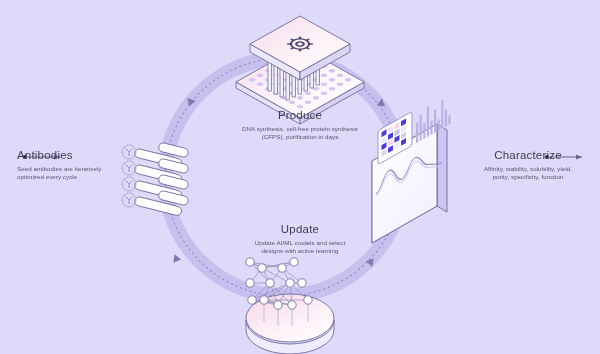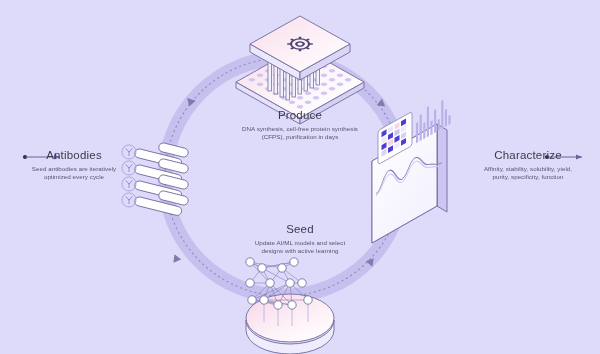--- a/index.html
+++ b/index.html
@@ -19,21 +19,21 @@
     line-height:14px;white-space:nowrap;
   }
   .lbl-desc{
     font-size:6.2px;color:#55546a;line-height:8.4px;letter-spacing:.05px;
     font-weight:400;
   }
   .lbl-desc div{white-space:nowrap;}
 
   #produce-label{left:185px;top:108px;width:230px;text-align:center;}
   #learn-label{left:185px;top:222px;width:230px;text-align:center;}
-  #antibodies-label{left:8px;top:148px;width:132px;text-align:center;}
+  #antibodies-label{left:17px;top:148px;width:132px;text-align:left;}
   #characterize-label{left:458px;top:148px;width:140px;text-align:center;}
   .lbl-title.sp{margin-bottom:3px;}
 </style>
 </head>
 <body>
 
 <div id="stage">
 
   <svg class="layer" viewBox="0 0 600 354">
     <defs>
@@ -330,21 +330,21 @@
 
   <div class="label-block" id="produce-label">
     <div class="lbl-title sp">Produce</div>
     <div class="lbl-desc">
       <div>DNA synthesis, cell-free protein synthesis</div>
       <div>(CFPS), purification in days</div>
     </div>
   </div>
 
   <div class="label-block" id="learn-label">
-    <div class="lbl-title sp">Seed</div>
+    <div class="lbl-title sp">Update</div>
     <div class="lbl-desc">
       <div>Update AI/ML models and select</div>
       <div>designs with active learning</div>
     </div>
   </div>
 
   <div class="label-block" id="antibodies-label">
     <div class="lbl-title sp">Antibodies</div>
     <div class="lbl-desc">
       <div>Seed antibodies are iteratively</div>

